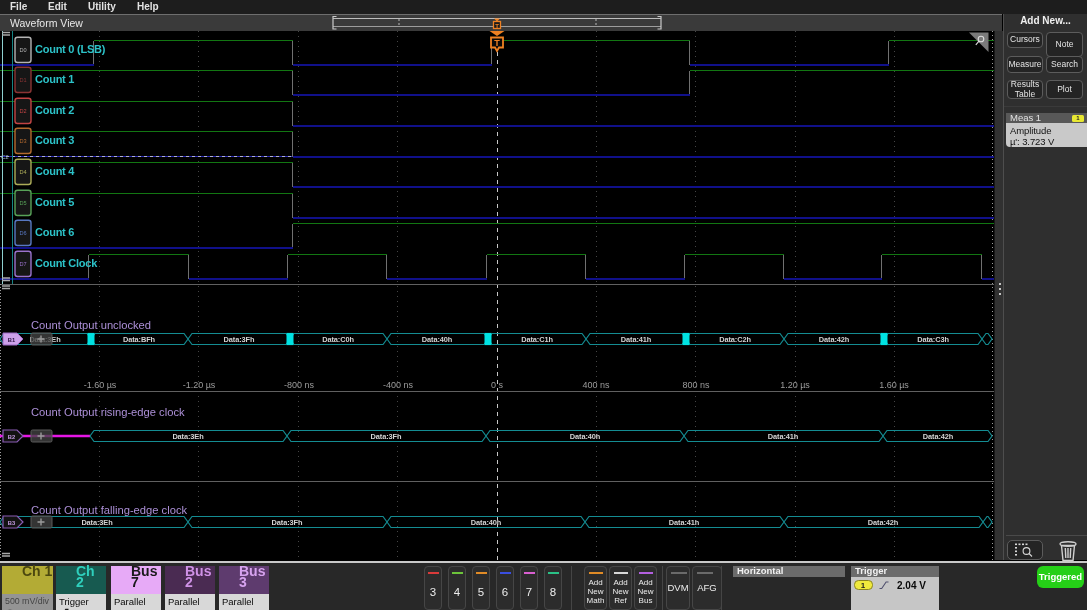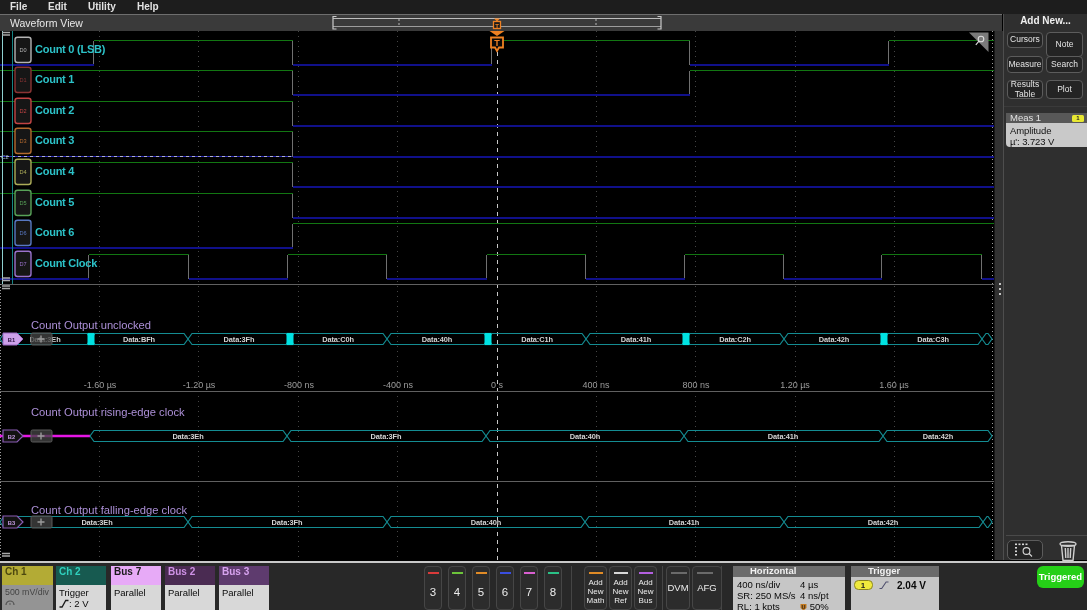--- a/index.html
+++ b/index.html
@@ -5,30 +5,30 @@
 .abs { position:absolute; }
 #menubar { left:0; top:0; width:1087px; height:14px; background:#1d1d1d; color:#e2e2e2; font-size:10px; font-weight:600;text-align:center; }
 #menubar span { position:absolute; top:1px; }
 #wvheader { left:0; top:14px; width:1002px; height:17px; background:#3a3a3a; border-top:1px solid #6e6e6e; color:#e8e8e8; font-size:10.5px; font-weight:400; }
 #wfarea { left:0; top:31px; width:994px; height:529px; background:#000; }
 #handle { left:994px; top:31px; width:9px; height:529px; background:#313131; border-left:1px solid #171717; }
 #rpanel { left:1003px; top:14px; width:84px; height:546px; background:#2f2f2f; border-left:1px solid #4e4e4e; }
 .rbtn { position:absolute; background:#242424; border:1px solid #5c5c5c; border-radius:4px; color:#e5e5e5; font-size:8.5px; display:flex; align-items:center; justify-content:center; text-align:center; line-height:9.5px; }
 #bottombar { left:0; top:561px; width:1087px; height:49px; background:#282828; border-top:2px solid #c9c9c9; }
 .chbadge { position:absolute; top:3px; height:44px; width:50px; }
-.chhead { height:19px; font-size:10px; font-weight:bold; padding-left:3px; line-height:11px; }
+.chhead { height:28px; font-size:14px; font-weight:bold; padding-left:20px; line-height:11px; }
 .chbody { height:33.5px; font-size:9.5px; font-weight:400; position:relative; }
 .nbtn { position:absolute; top:3px; height:44px; width:18px; background:#2c2c2c; border:1px solid #464646; border-radius:4px; color:#ececec; font-size:12px; text-align:center; }
 .nbtn .cl { position:absolute; left:2.5px; top:5px; width:11px; height:2px; }
 .nbtn .num { position:absolute; top:19px; width:100%; font-size:11.5px; }
 .abtn { position:absolute; top:3px; height:44px; width:23px; background:#2c2c2c; border:1px solid #464646; border-radius:4px; color:#ececec; font-size:8px; line-height:9px; text-align:center; }
 .abtn .cl { position:absolute; left:4px; top:5px; width:14px; height:2px; }
 .abtn .txt { position:absolute; top:11px; width:100%; }
 .panel { position:absolute; top:3px; height:44px; }
-.phead { height:10.5px; background:#6b6b6b; color:#f2f2f2; font-size:9.5px; font-weight:bold; padding-left:17px; line-height:10.5px; }
+.phead { height:10.5px; background:#6b6b6b; color:#f2f2f2; font-size:9.5px; font-weight:bold; padding-left:4px; line-height:10.5px; }
 .pbody { background:#c6c6c6; color:#0a0a0a; height:33.5px; font-size:9.5px; font-weight:400; position:relative; }
 .pbody div { position:absolute; white-space:nowrap; }
 </style></head><body>
 
 <div id="menubar" class="abs">
 <span style="left:10px">File</span>
     <span style="left:48px">Edit</span>
     <span style="left:88px">Utility</span>
     <span style="left:137px">Help</span>
 </div>
@@ -289,31 +289,20 @@
       <div class="txt" style="top:16px;font-size:9.5px">DVM</div>
     </div>
 <div class="abtn" style="left:692px;width:30px">
       <div class="cl" style="background:#6a6a6a;width:16px"></div>
       <div class="txt" style="top:16px;font-size:9.5px">AFG</div>
     </div>
 <div style="position:absolute;left:721px;top:3px;height:44px;border-left:1px solid #454545"></div>
 
 <div class="panel" style="left:733px;width:112px">
       <div class="phead">Horizontal</div>
-      <div class="pbody">
-<div style="left:4px;top:2px">400 ns/div</div>
-        <div style="left:67px;top:2px">4 µs</div>
-<div style="left:4px;top:13px">SR: 250 MS/s</div>
-        <div style="left:67px;top:13px">4 ns/pt</div>
-<div style="left:4px;top:24px">RL: 1 kpts</div>
-        <div style="left:67px;top:24px"><svg width="7" height="8" viewBox="0 0 7 8" style="vertical-align:-1px">
-            <path d="M0.5 1h6v4L3.5 7.5 0.5 5z" fill="#c47a1e"></path>
-            <text x="3.5" y="5.8" font-size="5.5" fill="#222" text-anchor="middle" font-weight="bold">U</text>
-          </svg> 50%</div>
-</div>
     </div>
 
 <div class="panel" style="left:851px;width:88px">
       <div class="phead">Trigger</div>
       <div class="pbody">
 <div style="left:2.5px;top:3px;width:19px;height:10px;background:#efe93c;border:1px solid #8a8420;border-radius:4.5px;color:#222;font-size:8px;font-weight:bold;text-align:center;line-height:9px">1</div>
 <div style="left:28px;top:3px"><svg width="10" height="10" viewBox="0 0 10 10">
             <path d="M0.5 8.5h2.2l4.4-6.5h2.4" stroke="#50506e" fill="none" stroke-width="1.1"></path>
           </svg></div>
 <div style="left:46px;top:3px;font-size:10px;font-weight:600">2.04 V</div>

